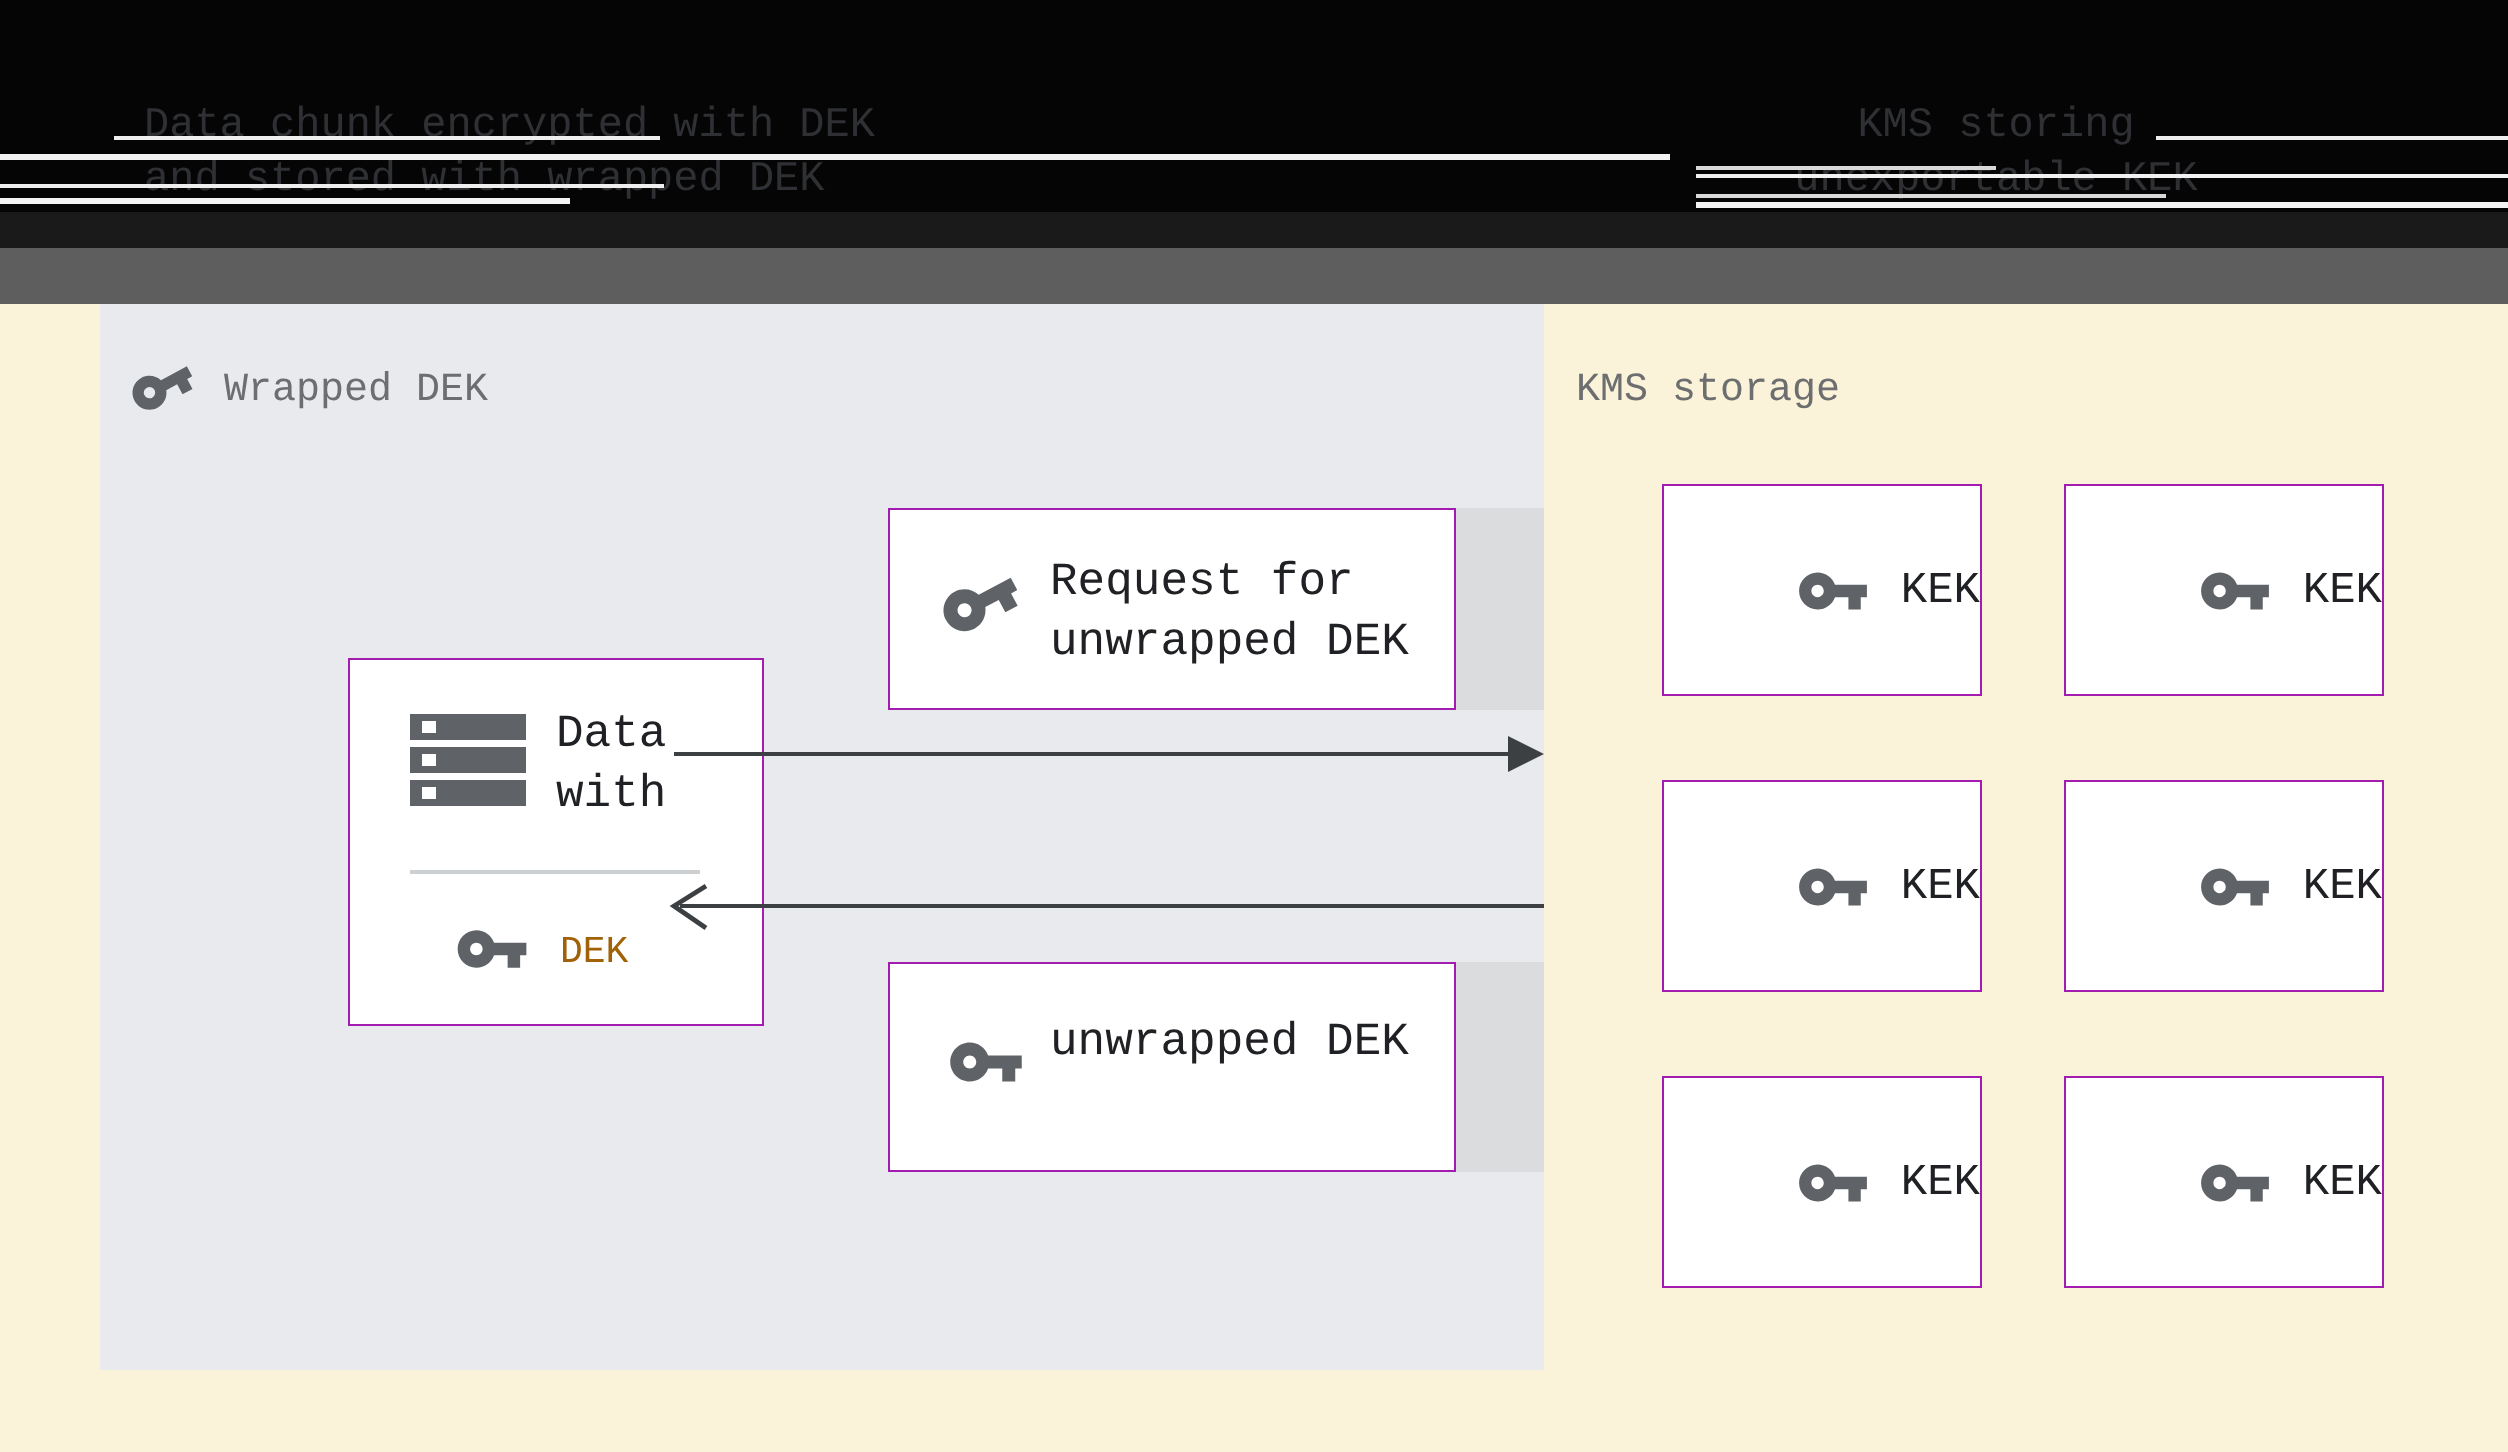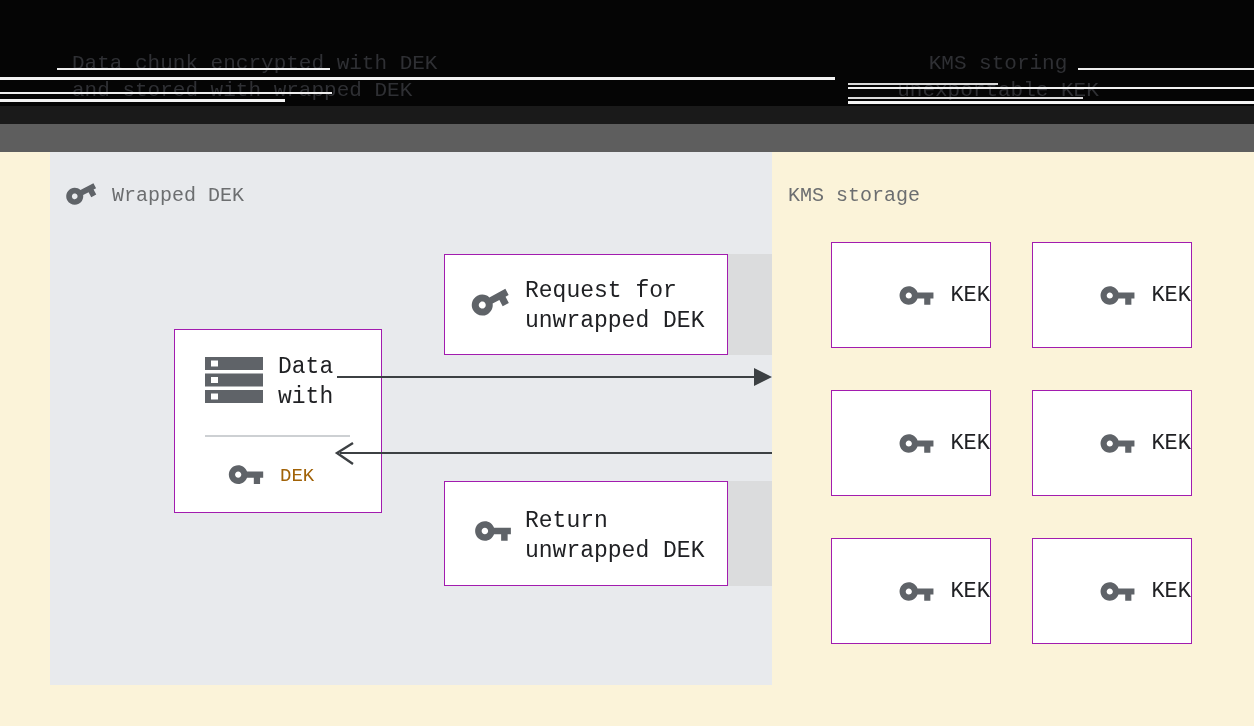--- a/index.html
+++ b/index.html
@@ -110,21 +110,20 @@
   </div>
 
   <div class="abs shadow-strip" style="left:727px;top:481px;width:45px;height:105px;"></div>
   <div class="abs white-box" style="left:444px;top:481px;width:284px;height:105px;">
     <div class="abs keycolor" style="left:28px;top:36px;">
       <svg width="40" height="26" viewBox="0 0 24 16">
           <path fill="currentColor" d="M12.65 6C11.83 3.67 9.61 2 7 2 3.69 2 1 4.69 1 8s2.69 6 6 6c2.61 0 4.83-1.67 5.65-4H17v4h4v-4h2V6H12.65zM7 10c-1.1 0-2-.9-2-2s.9-2 2-2 2 .9 2 2-.9 2-2 2z"></path>
         </svg>
     </div>
     <div class="abs box-label" style="left:80px;top:24px;">
-      <div>Return</div>
       <div>unwrapped DEK</div>
     </div>
   </div>
 
   <div class="abs arrow-line" style="left:337px;top:376px;width:419px;"></div>
   <div class="abs arrow-head-right" style="left:754px;top:368px;"></div>
 
   <div class="abs arrow-line" style="left:340px;top:452px;width:432px;"></div>
   <div class="abs" style="left:334px;top:441px;">
     <svg width="21" height="25" viewBox="0 0 21 25">

